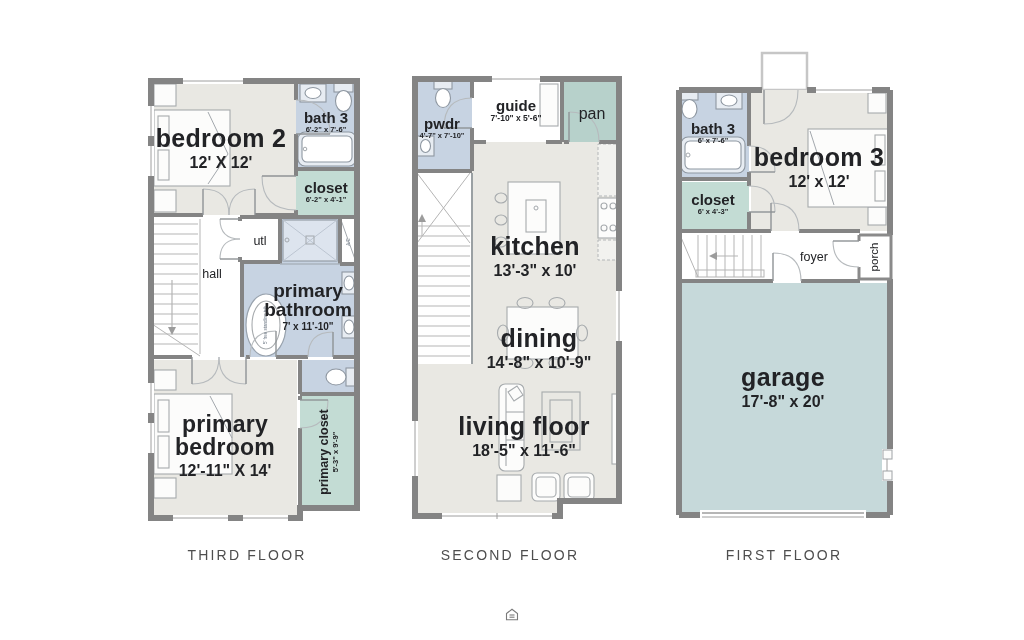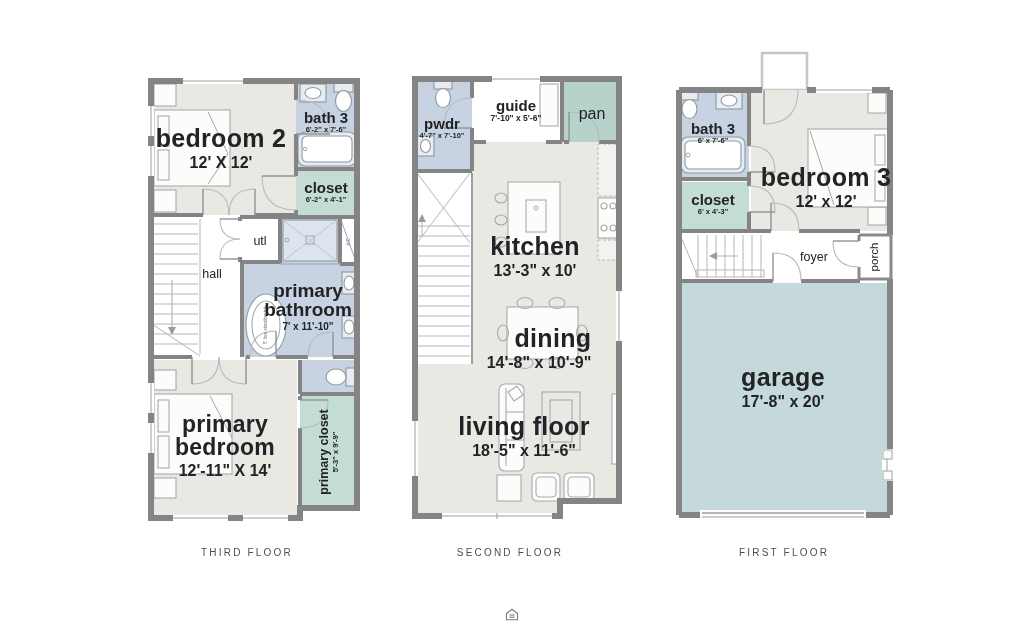--- a/index.html
+++ b/index.html
@@ -40,21 +40,21 @@
   .nm-big2{font-size:23px;font-weight:600;letter-spacing:.2px;}
   .nm-bath{font-size:19px;font-weight:600;}
   .nm-mid{font-size:15px;font-weight:600;}
   .nm-sm{font-size:12.5px;font-weight:500;}
   .nm-xs{font-size:11.5px;font-weight:500;}
   .dims{font-size:16px;font-weight:600;margin-top:3px;}
   .dims2{font-size:10px;font-weight:600;margin-top:2px;}
   .dims-sm{font-size:7.5px;font-weight:600;margin-top:1px;}
   .tiny{font-size:4.5px;font-weight:500;color:#6b7683;}
 
-  .caption{position:absolute;transform:translateX(-50%);font-size:10px;
+  .caption{position:absolute;transform:translateX(-50%);font-size:14px;
            letter-spacing:2.2px;color:var(--caption);}
   .disclaimer{position:absolute;left:0;top:608px;width:1024px;display:flex;
               justify-content:center;align-items:center;gap:9px;color:var(--muted);
               font-size:10px;letter-spacing:.3px;}
   .disclaimer svg{flex:0 0 auto;}
 </style>
 </head>
 <body>
 
 <div id="canvas">
@@ -379,21 +379,21 @@
       <div class="nm-mid">guide</div>
       <div class="dims-sm" style="font-size:8.5px">7'-10" x 5'-6"</div>
     </div>
     <div class="lbl" style="left:180px;top:38px;">
       <div class="nm-sm" style="font-size:16px">pan</div>
     </div>
     <div class="lbl" style="left:123px;top:180px;">
       <div class="nm-big">kitchen</div>
       <div class="dims">13'-3" x 10'</div>
     </div>
-    <div class="lbl" style="left:127px;top:272px;text-align:right;">
+    <div class="lbl" style="left:127px;top:272px;">
       <div class="nm-big">dining</div>
       <div class="dims">14'-8" x 10'-9"</div>
     </div>
     <div class="lbl" style="left:112px;top:360px;">
       <div class="nm-big">living floor</div>
       <div class="dims">18'-5" x 11'-6"</div>
     </div>
   </div>
 
   <div class="plan" style="left:676px;top:51px;width:218px;height:467px;">
@@ -502,21 +502,21 @@
           <line x1="97" y1="230" x2="97" y2="202" class="leaf"></line>
         <path d="M183,216 Q157,216 157,190" class="arc"></path>
           <line x1="183" y1="190" x2="157" y2="190" class="leaf"></line>
       </g>
     </svg>
 
     <div class="lbl" style="left:37px;top:82px;">
       <div class="nm-mid">bath 3</div>
       <div class="dims-sm">6' x 7'-6"</div>
     </div>
-    <div class="lbl" style="left:150px;top:116px;margin-top:20px;">
+    <div class="lbl" style="left:143px;top:116px;">
       <div class="nm-big">bedroom 3</div>
       <div class="dims">12' x 12'</div>
     </div>
     <div class="lbl" style="left:37px;top:153px;">
       <div class="nm-mid">closet</div>
       <div class="dims-sm">6' x 4'-3"</div>
     </div>
     <div class="lbl" style="left:138px;top:206px;">
       <div class="nm-sm">foyer</div>
     </div>

